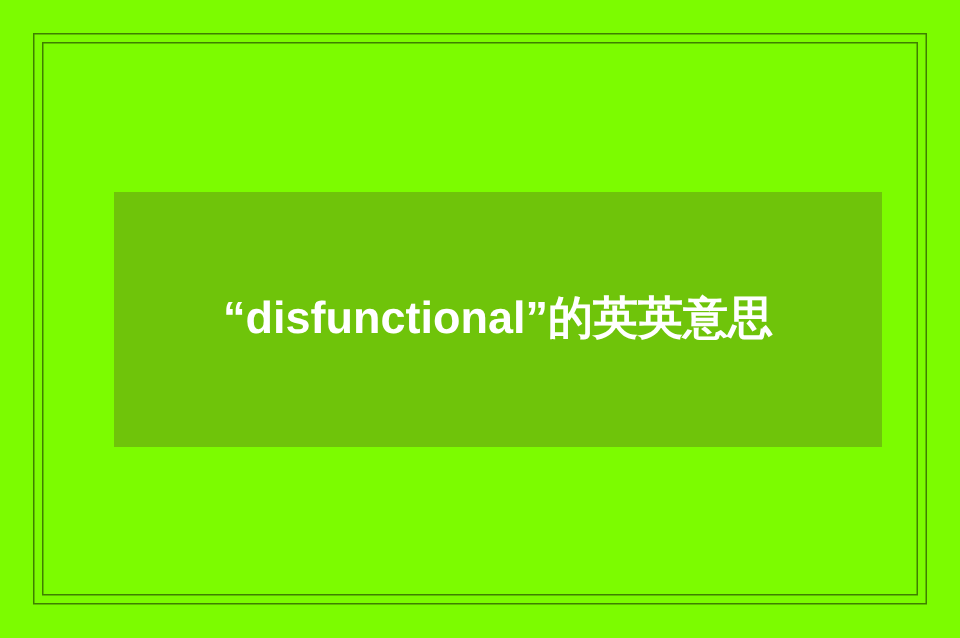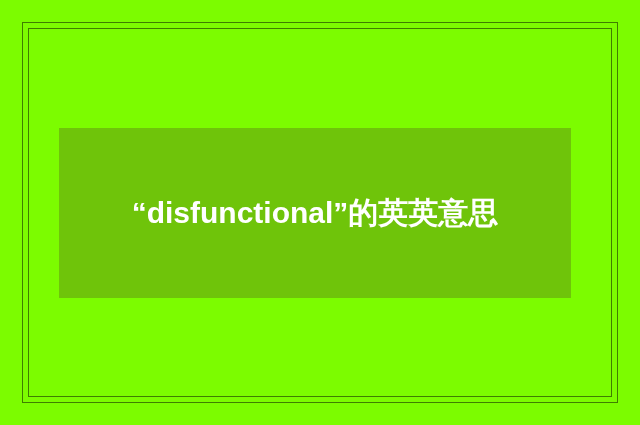--- a/index.html
+++ b/index.html
@@ -35,21 +35,21 @@
     left: 28px;
     top: 28px;
     right: 28px;
     bottom: 28px;
     border: 1px solid #3f7f00;
     box-sizing: border-box;
   }
   
   .panel {
     position: absolute;
-    left: 59px;
+    left: 76px;
     top: 128px;
     width: 512px;
     height: 170px;
     background: #6fc40a;
     display: flex;
     align-items: center;
     justify-content: center;
     box-sizing: border-box;
   }
   .panel-text {

